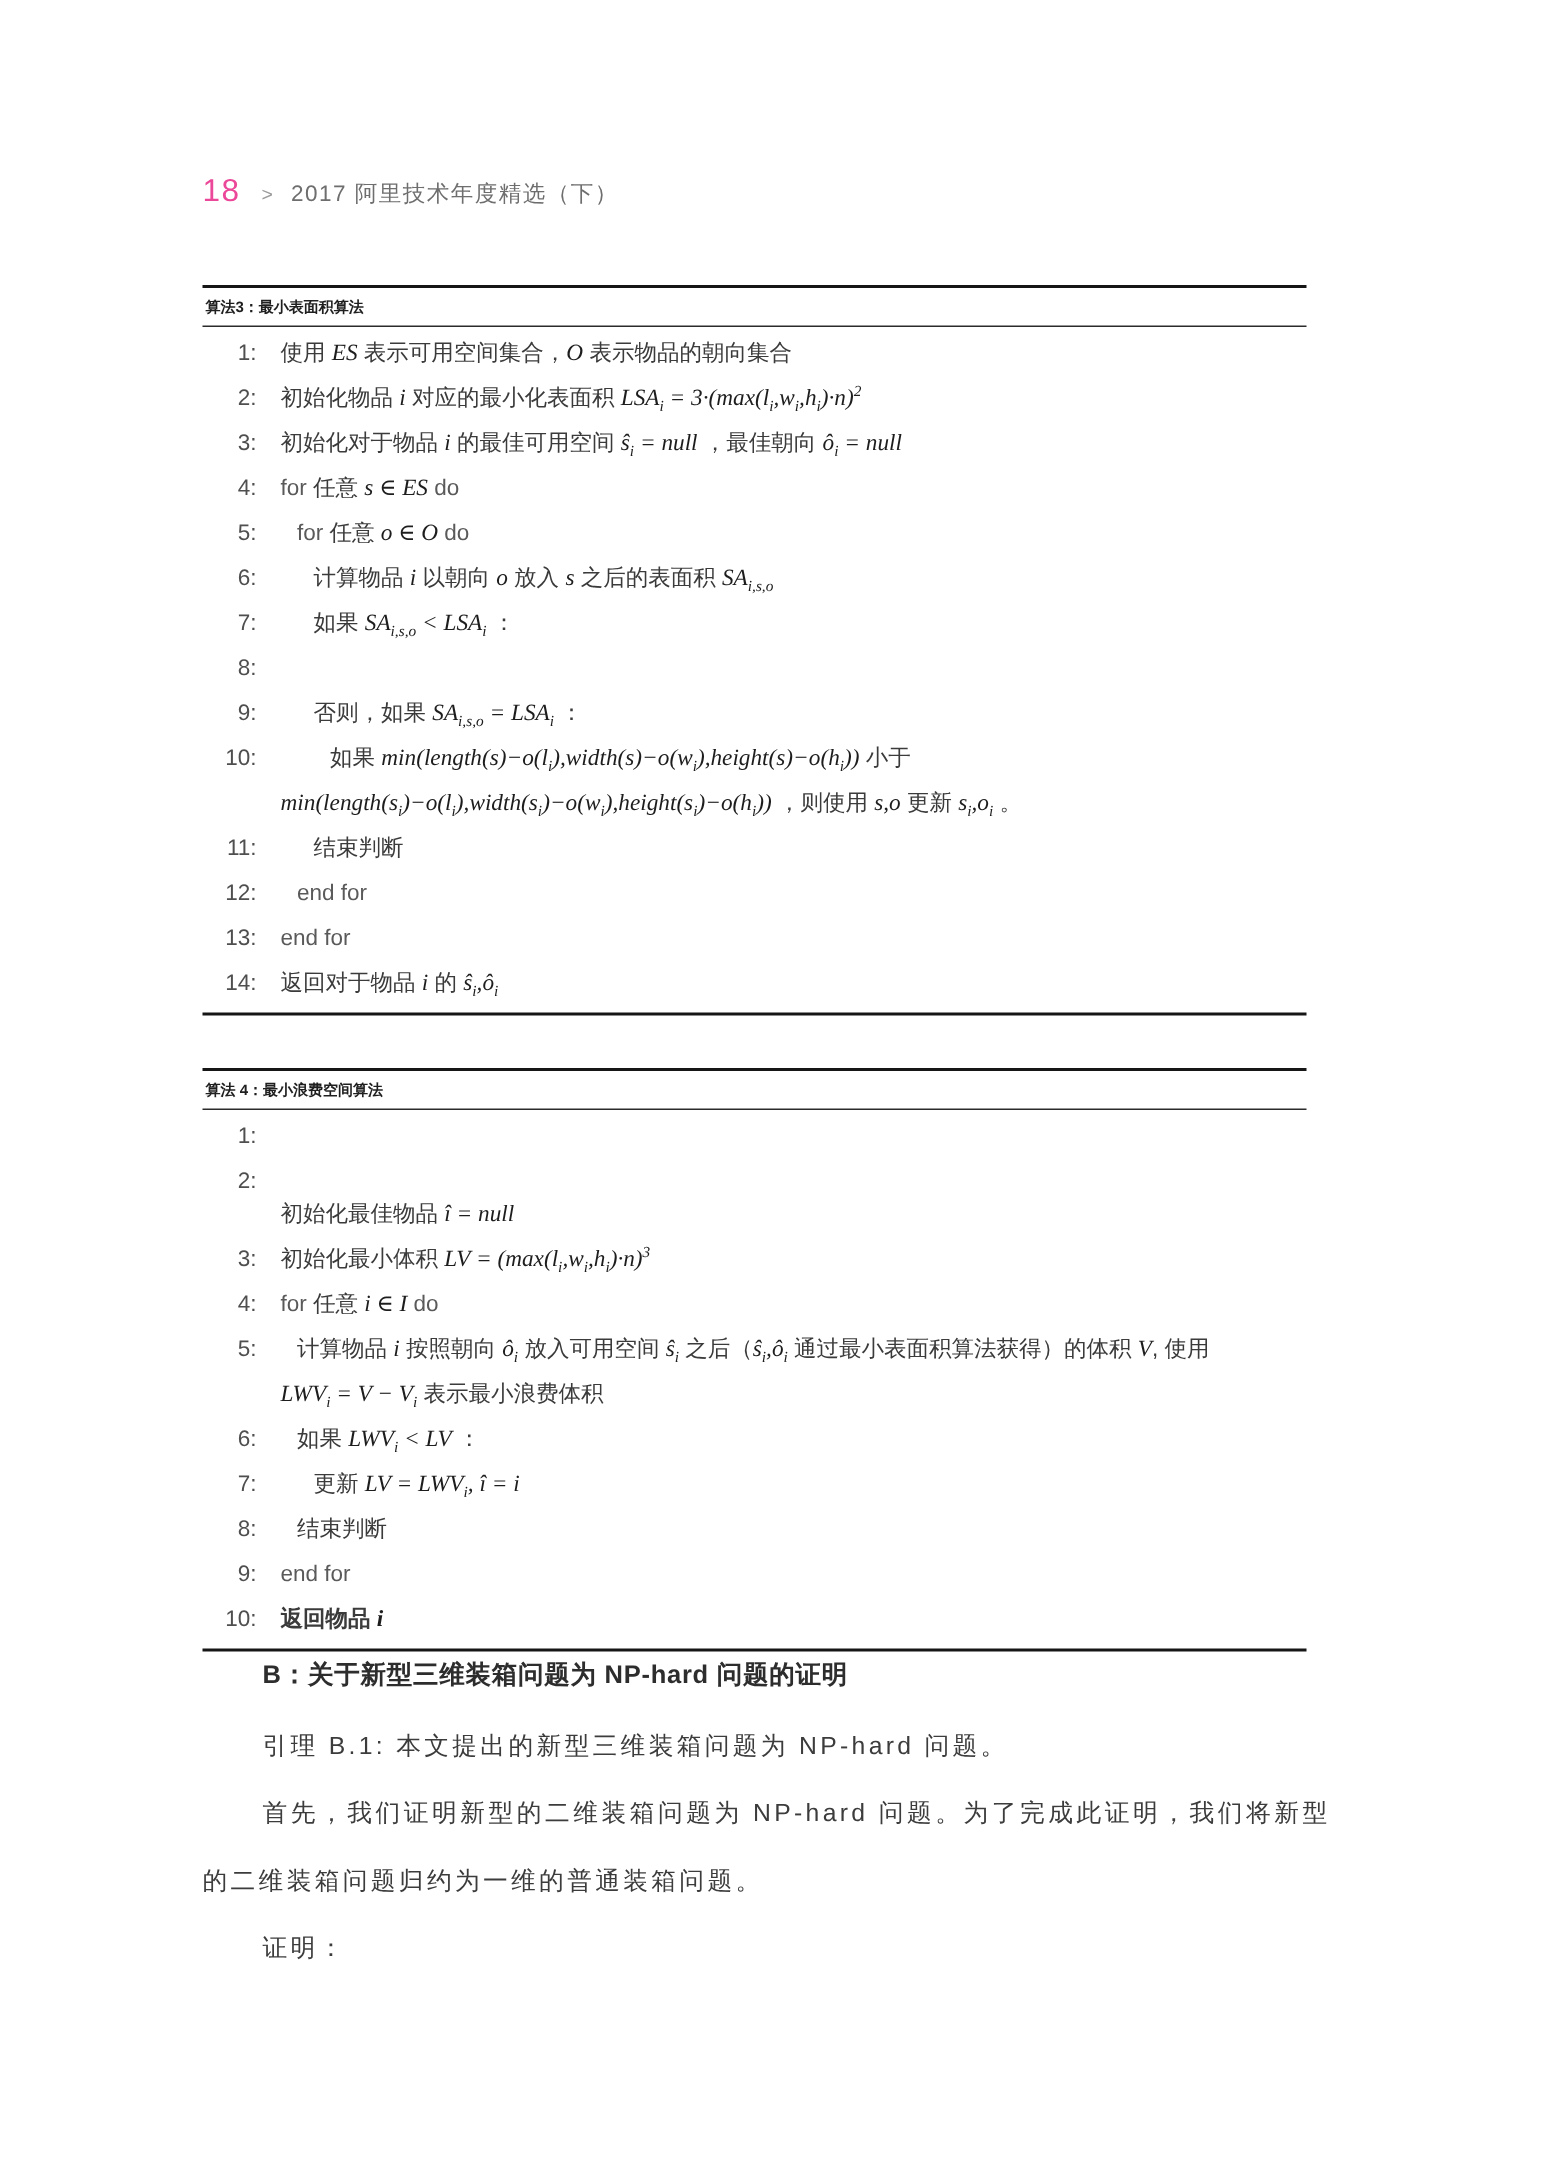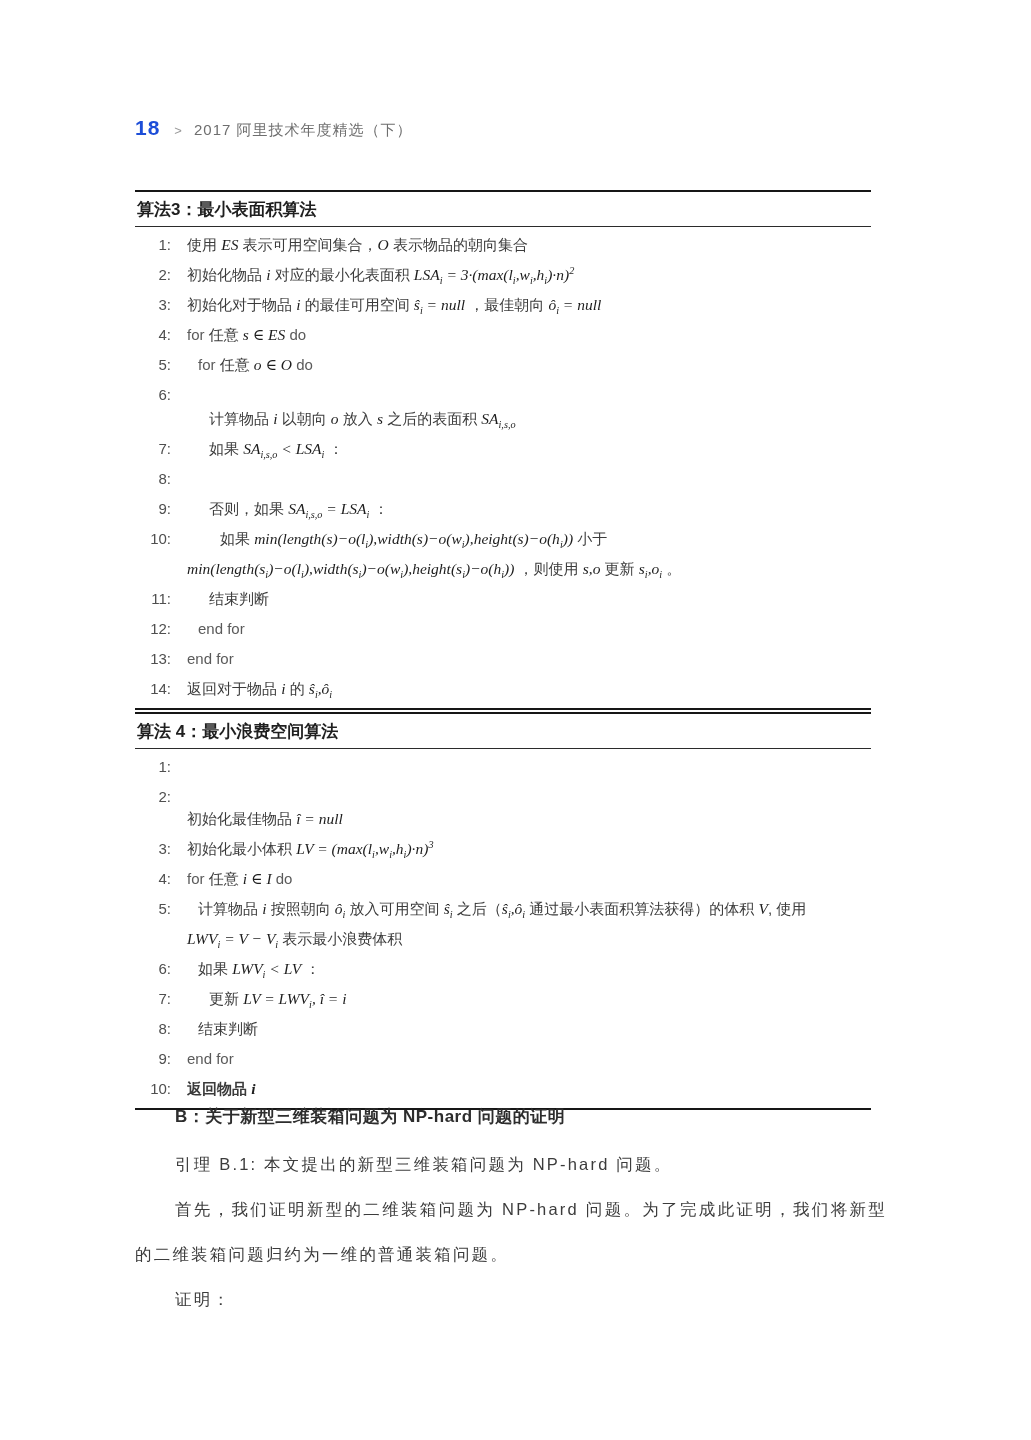--- a/index.html
+++ b/index.html
@@ -5,30 +5,30 @@
   html,body { margin:0; padding:0; }
   body {
     width:1031px; height:1440px; background:#ffffff;
     font-family:"Liberation Sans","DejaVu Sans",sans-serif;
     color:#3d3d3d; overflow:hidden;
   }
   .page { position:relative; width:1031px; height:1440px; background:#fff; }
 
   
   .header { position:absolute; left:135px; top:116px; display:flex; align-items:baseline; }
-  .pnum  { font-size:21px; color:#1d4ed8; letter-spacing:1px;font-weight:bold; }
+  .pnum  { font-size:21px; color:#ec4899; letter-spacing:1px; }
   .psep  { font-size:13px; color:#9a9a9a; margin:0 12px 0 14px; }
   .ptitle{ font-size:15px; color:#6e6e6e; letter-spacing:1px; }
 
   
   .alg { position:absolute; left:135px; width:736px;
          border-top:2px solid #161616; border-bottom:2px solid #161616; }
   .alg3 { top:190px; }
   .alg4 { top:712px; }
-  .alg-title { font-size:17px; font-weight:bold; color:#1f1f1f;
+  .alg-title { font-size:10px; font-weight:bold; color:#1f1f1f;
                padding:6px 2px 5px 2px; border-bottom:1px solid #2b2b2b; }
   .alg-body { padding:3px 0 4px 0; }
   .alg-row  { display:flex; line-height:30px; font-size:15px; }
   .alg-num  { flex:none; width:36px; text-align:right; color:#4f4f4f; }
   .alg-text { color:#3b3b3b; }
 
   
   .m  { font-family:"Liberation Serif","DejaVu Serif",serif; font-style:italic;
         color:#1d1d1d; font-size:15.5px; }
   .m sub, .m sup { font-size:66%; line-height:0; }
@@ -70,21 +70,21 @@
         <div class="alg-row">
           <div class="alg-num">4:</div>
           <div class="alg-text" style="padding-left: 16px;"><span class="kw">for</span> 任意 <span class="m">s ∈ ES</span> <span class="kw">do</span></div>
         </div>
         <div class="alg-row">
           <div class="alg-num">5:</div>
           <div class="alg-text" style="padding-left: 27px;"><span class="kw">for</span> 任意 <span class="m">o ∈ O</span> <span class="kw">do</span></div>
         </div>
         <div class="alg-row">
           <div class="alg-num">6:</div>
-          <div class="alg-text" style="padding-left: 38px; margin-top: 24px;">计算物品 <span class="m">i</span> 以朝向 <span class="m">o</span> 放入 <span class="m">s</span> 之后的表面积 <span class="m">SA<sub>i,s,o</sub></span></div>
+          <div class="alg-text" style="padding-left: 38px;">计算物品 <span class="m">i</span> 以朝向 <span class="m">o</span> 放入 <span class="m">s</span> 之后的表面积 <span class="m">SA<sub>i,s,o</sub></span></div>
         </div>
         <div class="alg-row">
           <div class="alg-num">7:</div>
           <div class="alg-text" style="padding-left: 38px;">如果 <span class="m">SA<sub>i,s,o</sub> &lt; LSA<sub>i</sub></span> ：</div>
         </div>
         <div class="alg-row">
           <div class="alg-num">8:</div>
         </div>
         <div class="alg-row">
           <div class="alg-num">9:</div>

